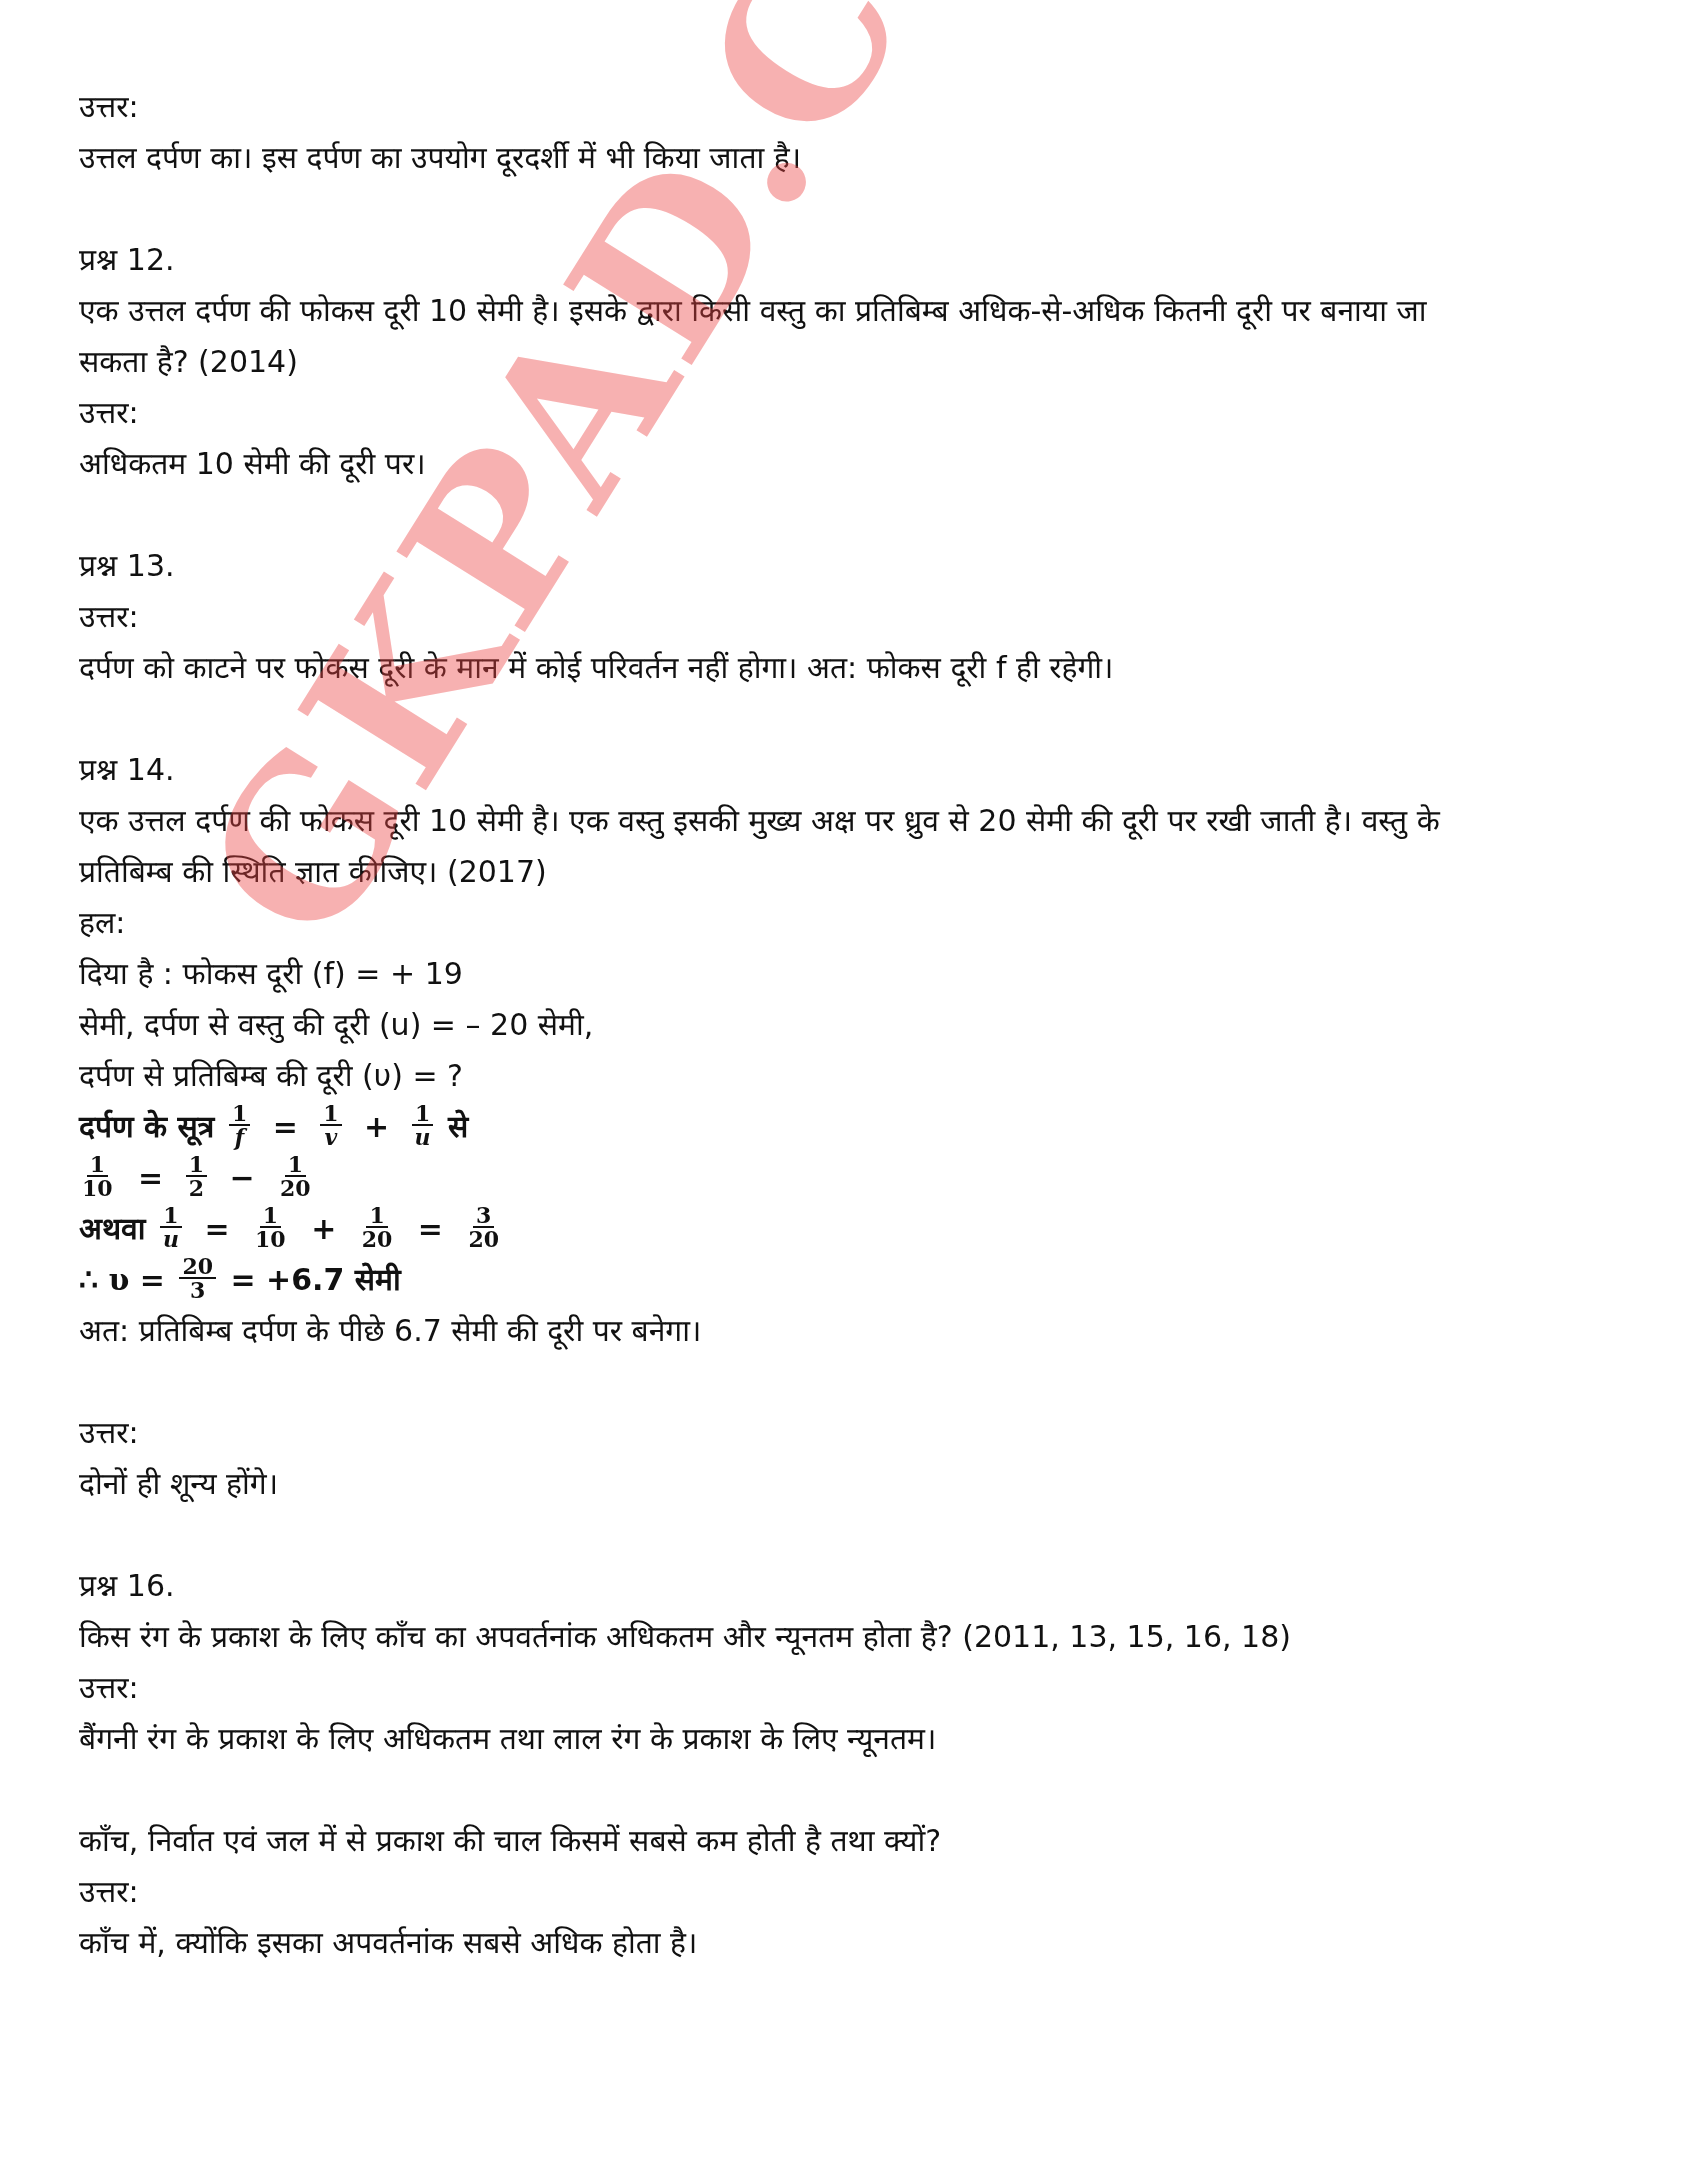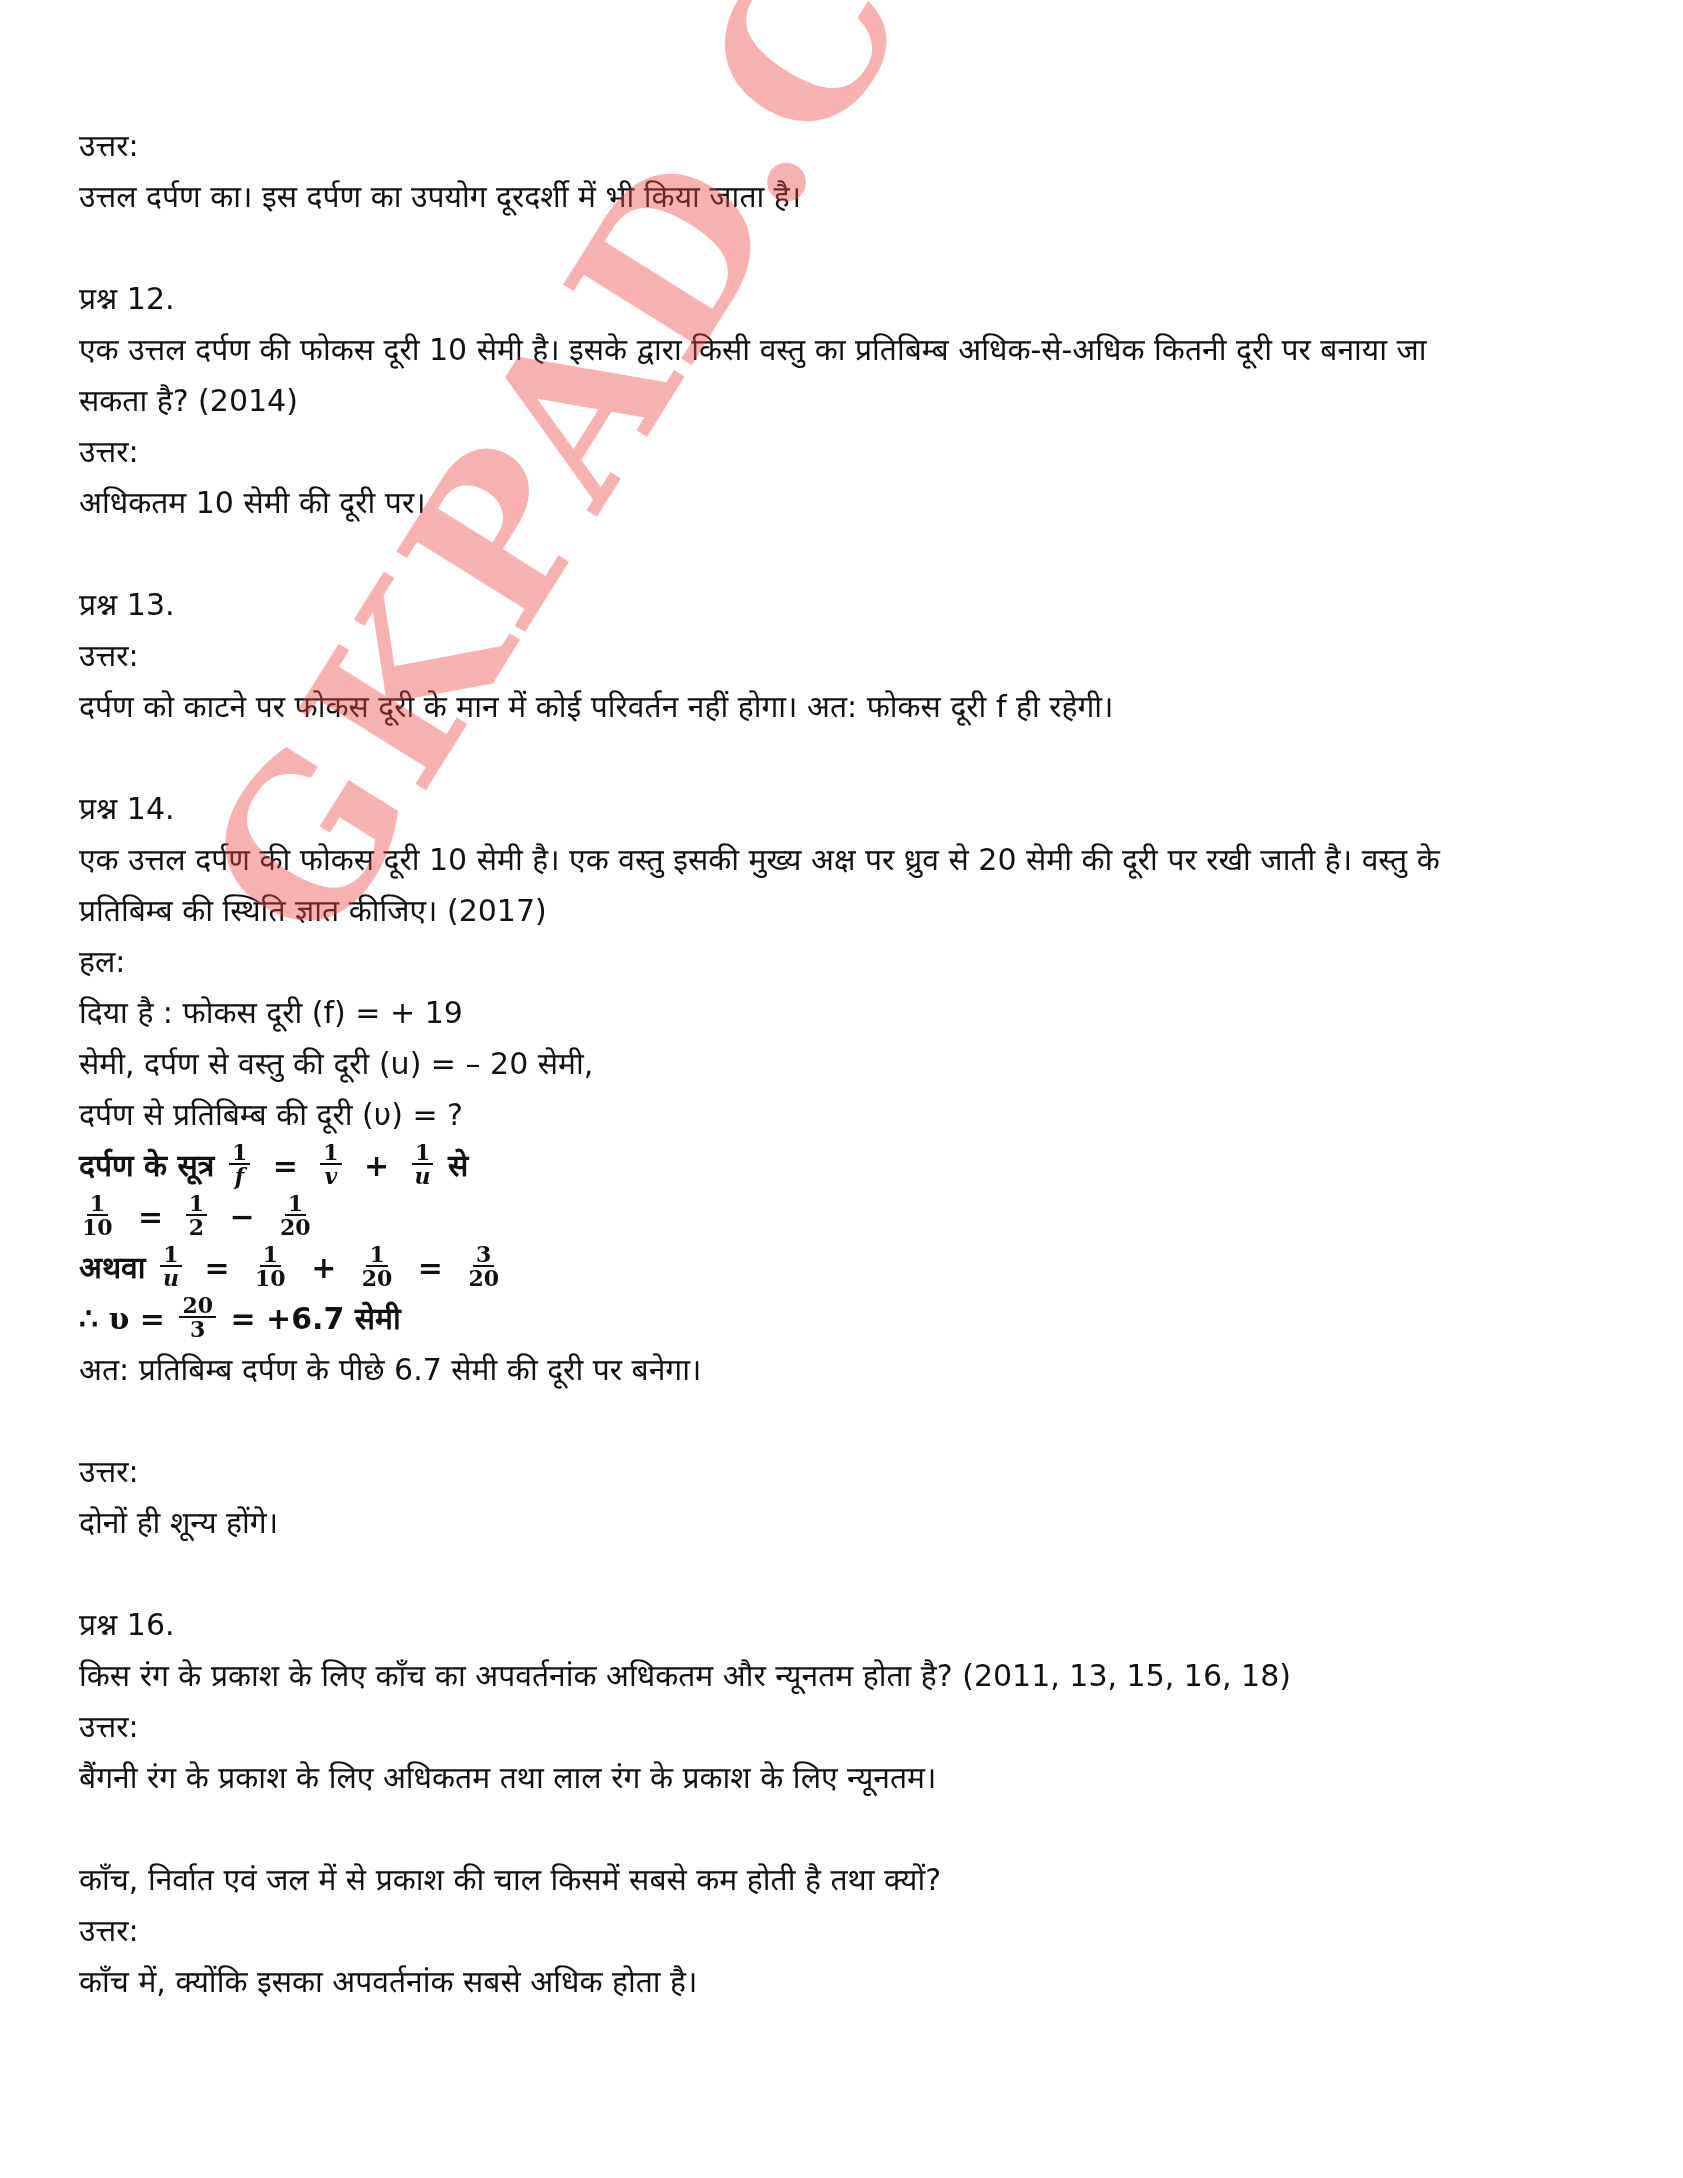--- a/index.html
+++ b/index.html
@@ -1,21 +1,21 @@
 <!DOCTYPE html>
 <html><head>
 <meta charset="utf-8">
 <style>
   html, body { margin: 0; padding: 0; background: #ffffff; }
   body {
     width: 1683px; height: 2178px; position: relative; overflow: hidden;
     font-family: "DejaVu Sans", "Liberation Sans", sans-serif;
     color: #111111;
   }
-  .page { position: absolute; left: 79px; top: 81px; width: 1544px; margin-top: 39px; }
+  .page { position: absolute; left: 79px; top: 81px; width: 1544px; }
   .line { font-size: 30px; line-height: 51px; height: 51px; white-space: nowrap; }
   .gap { height: 51px; }
   .math { font-family: "DejaVu Serif", "Liberation Serif", serif; }
   .frac { display: inline-flex; flex-direction: column; align-items: center; vertical-align: middle; font-size: 22px; line-height: 22px; margin: 0 4px; position: relative; top: -4px; }
   .frac .num { border-bottom: 2px solid #111; padding: 0 3px; }
   .frac .den { padding: 0 3px; }
   .it { font-style: italic; }
   .mline { font-size: 30px; line-height: 51px; height: 51px; white-space: nowrap; font-weight: bold; }
   .op { margin: 0 8px; }
   .watermark {

